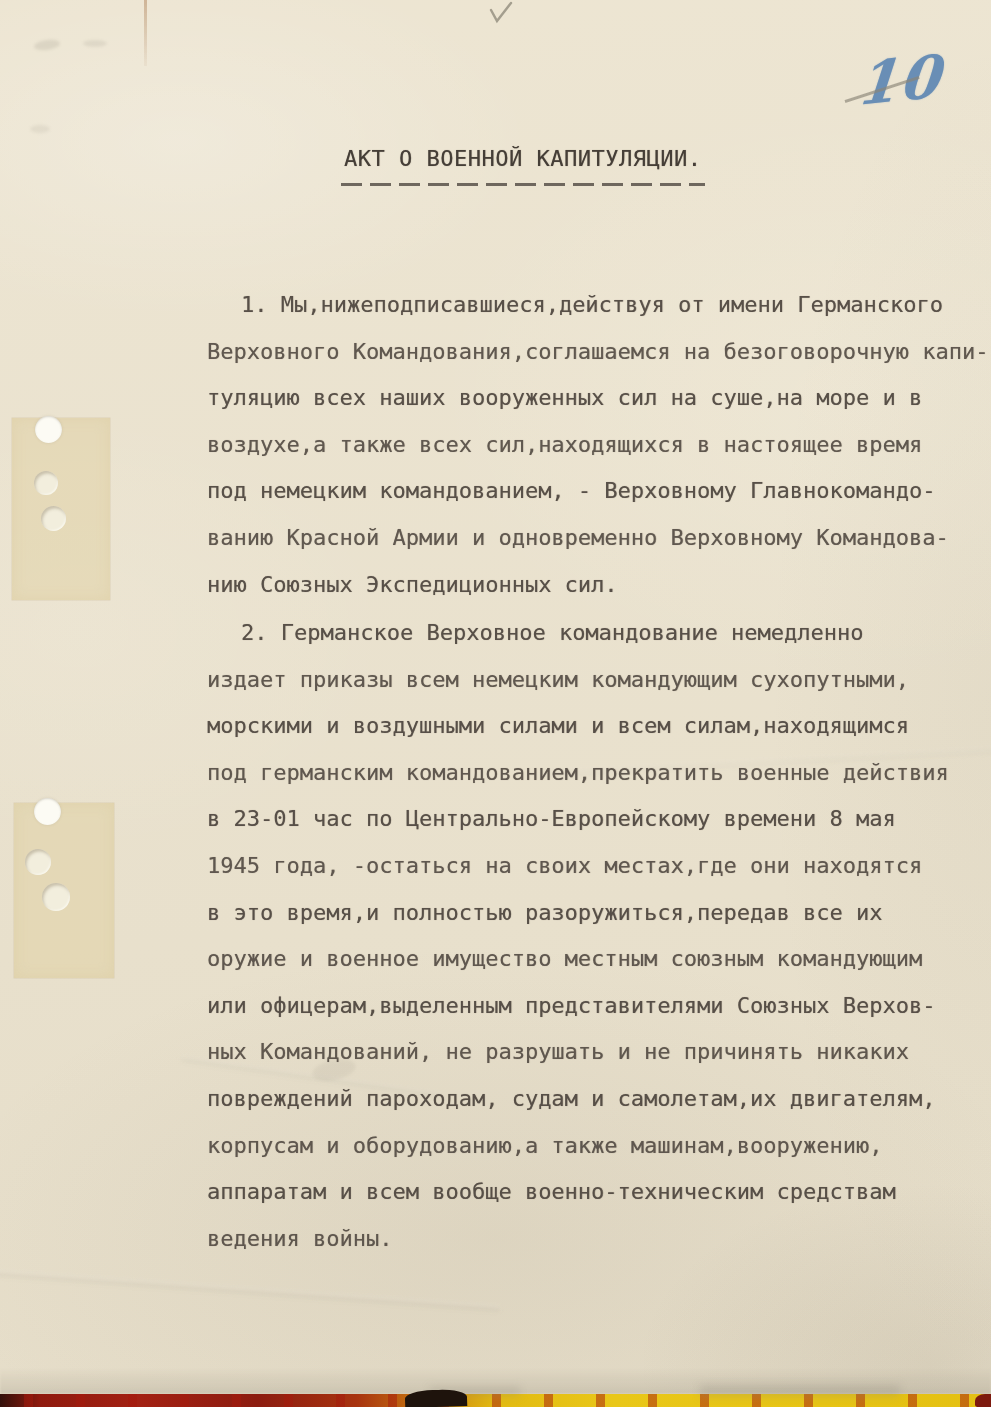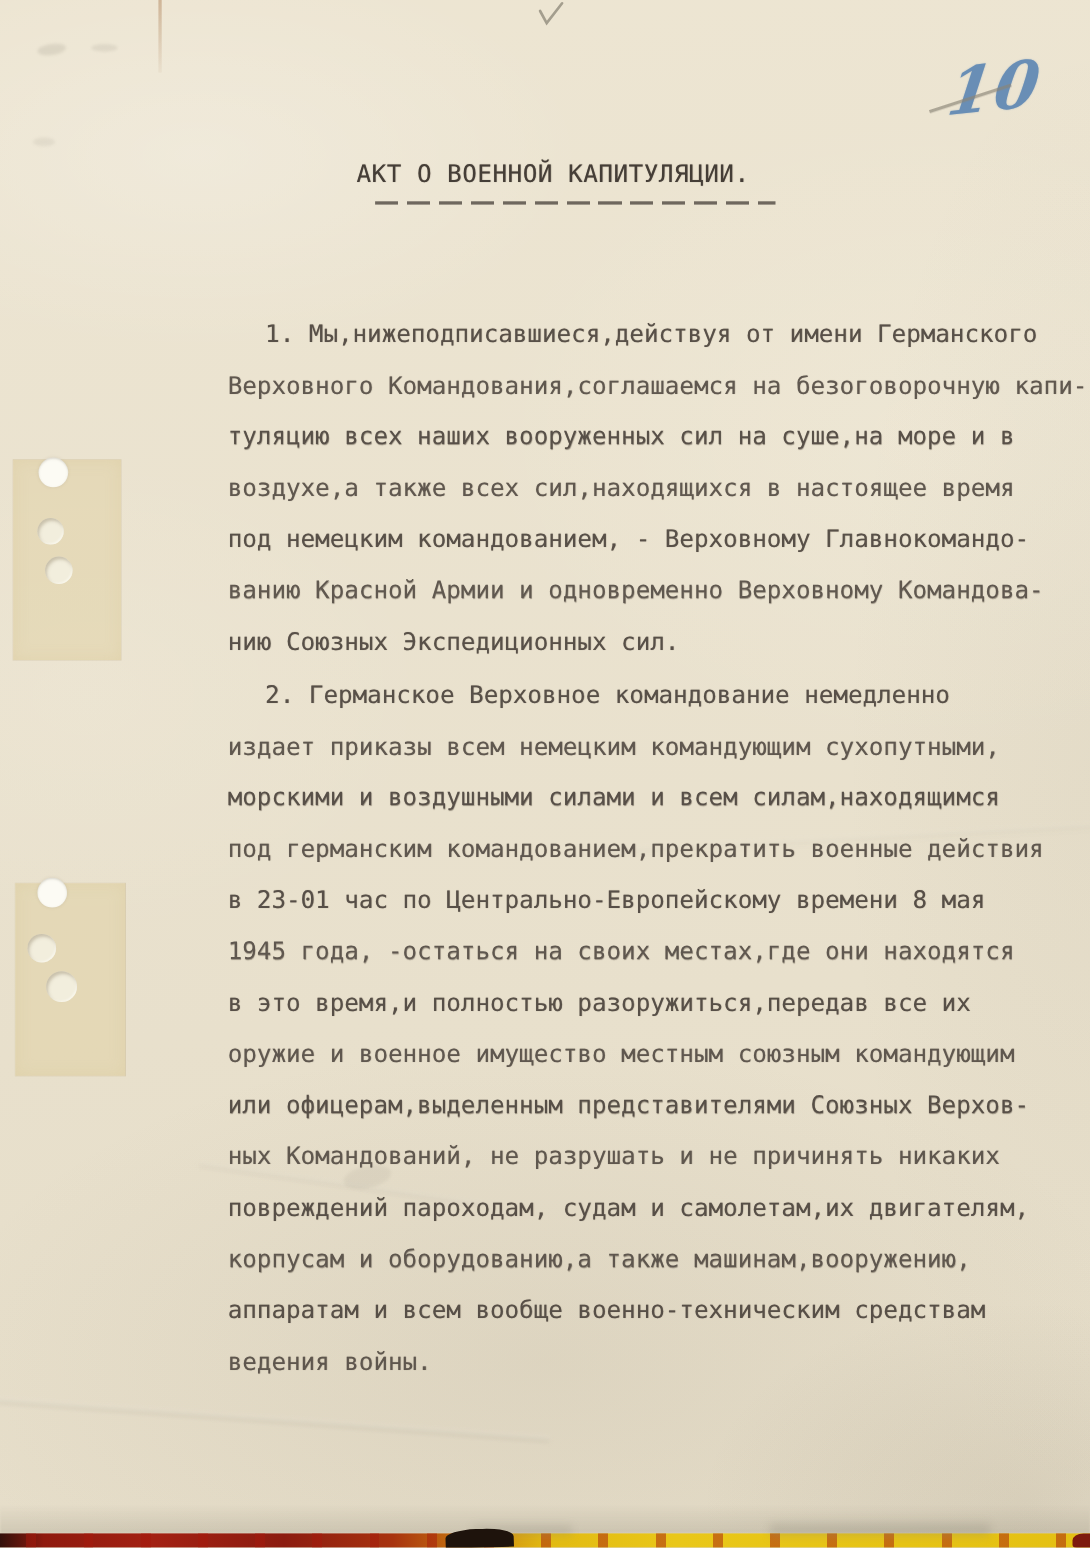--- a/index.html
+++ b/index.html
@@ -37,21 +37,21 @@
     transform:rotate(-3deg);filter:blur(2.5px);}
   .crease-3{left:180px;top:1075px;width:260px;height:4px;
     background:linear-gradient(180deg,rgba(255,255,250,.2),rgba(120,110,88,.16));
     transform:rotate(8deg);filter:blur(2px);}
   .bottom-wash{position:absolute;left:0;right:0;top:1368px;height:26px;
     background:linear-gradient(180deg,transparent,rgba(118,112,96,.20));
     filter:blur(1px);}
 
   
   .doc-title{
-    position:absolute;left:324px;top:146px;width:420px;
+    position:absolute;left:344px;top:146px;width:420px;
     font-size:22px;letter-spacing:.5px;white-space:pre;
     color:#453e37;
     text-shadow:.3px .3px .8px rgba(60,50,40,.55);
   }
   .title-underline{
     position:absolute;left:341px;top:183px;width:364px;height:3px;
     background:repeating-linear-gradient(90deg,#4b443d 0 21px,transparent 21px 29px);
     opacity:.78;
   }
   .para{

